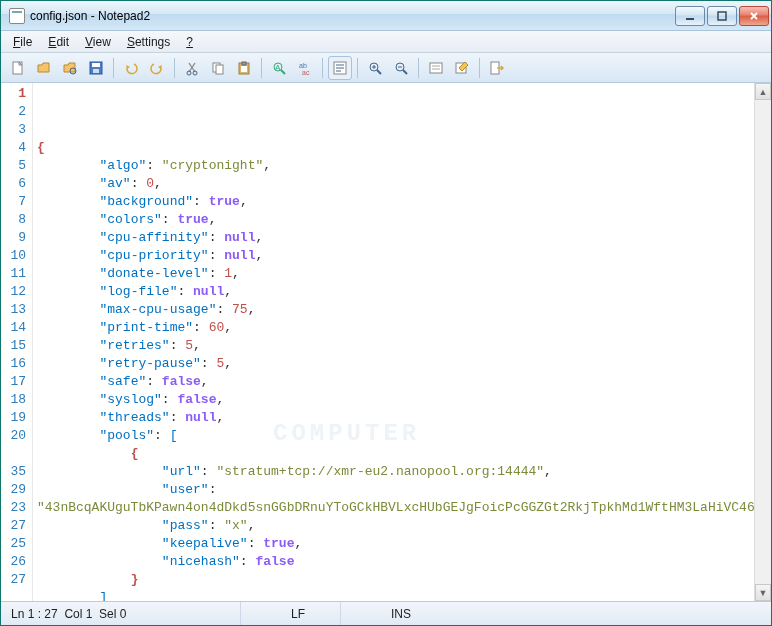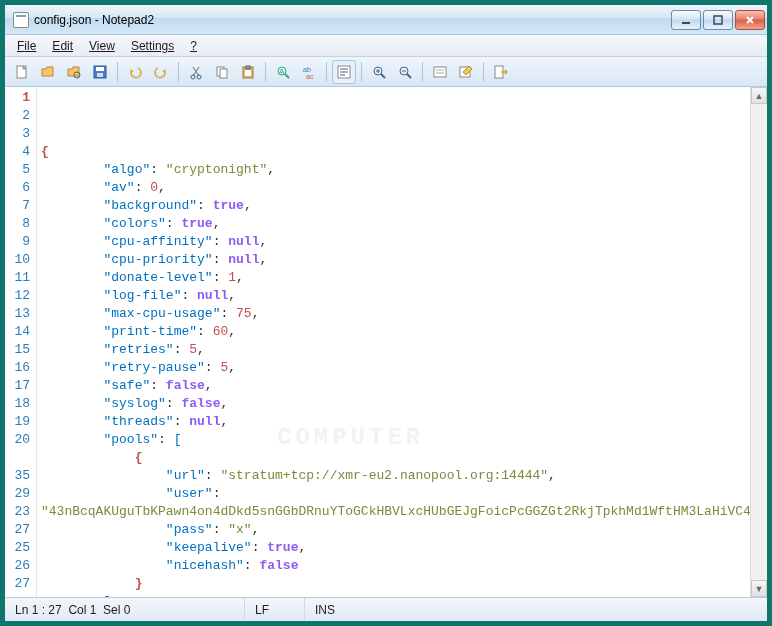--- a/index.html
+++ b/index.html
@@ -1,47 +1,47 @@
 <!DOCTYPE html>
 <html><head>
 <meta charset="utf-8">
 <style>
 * { margin: 0; padding: 0; box-sizing: border-box; }
 body { font-family: "Segoe UI", Tahoma, sans-serif; font-size: 12px; background: #fff; overflow: hidden; }
-.window { width: 772px; height: 626px; border: 5px solid #0f766e; background: #fff; display: flex; flex-direction: column; }
+.window { width: 772px; height: 626px; border: 1px solid #0f766e; background: #fff; display: flex; flex-direction: column; }
 .titlebar { height: 30px; background: linear-gradient(#edf6fb, #d5e8f5 45%, #bfdaf0 46%, #d4e8f6); display: flex; align-items: center; padding: 0 2px 0 8px; border-bottom: 1px solid #a9c3da; }
 .titlebar .icon { width: 16px; height: 16px; margin-right: 5px; background: #fff; border: 1px solid #888; border-radius: 2px; position: relative; }
 .titlebar .icon::after { content: ""; position: absolute; left: 2px; top: 2px; right: 2px; height: 2px; background: #7aa; }
 .titlebar .title { flex: 1; color: #000; font-size: 12px; }
 .winbtns { display: flex; gap: 2px; }
 .winbtn { width: 30px; height: 20px; border: 1px solid #6a8aa8; border-radius: 3px; background: linear-gradient(#f6fafe, #d3e6f5 45%, #bfd9ee 50%, #e7f2fb); display: flex; align-items: center; justify-content: center; font-size: 11px; color: #3a4a5a; cursor: default; }
 .winbtn.close { background: linear-gradient(#f5c1b8, #e9826e 45%, #d85e44 50%, #f0a690); color: #fff; border-color: #b84a36; font-weight: bold; }
 .menubar { height: 22px; background: linear-gradient(#f5f7fa, #e8edf4); border-bottom: 1px solid #c6d3e1; display: flex; align-items: center; padding: 0 4px; }
-.menuitem { padding: 2px 8px; color: #1a1a1a; text-decoration: underline; }
+.menuitem { padding: 2px 8px; color: #1a1a1a; }
 .menuitem .ul { text-decoration: underline; }
 .toolbar { height: 30px; background: linear-gradient(#eff5fb, #d8e7f5); border-bottom: 1px solid #b6c9dc; display: flex; align-items: center; padding: 0 4px; gap: 0; }
 .tbtn { width: 24px; height: 24px; display: flex; align-items: center; justify-content: center; border: 1px solid transparent; border-radius: 3px; margin: 0 1px; }
 .tsep { width: 1px; height: 20px; background: #b0c4d8; margin: 0 4px; }
 .editor { flex: 1; display: flex; background: #fff; overflow: hidden; position: relative; }
 .gutter { width: 32px; background: #fff; text-align: right; padding: 2px 6px 2px 2px; color: #2d7dbb; font-family: Consolas, "Courier New", monospace; font-size: 13px; line-height: 18px; user-select: none; border-right: 1px solid #e8e8e8; }
 .gutter .ln.cur { color: #c0504d; font-weight: bold; }
 .code { flex: 1; padding: 2px 4px; font-family: Consolas, "Courier New", monospace; font-size: 13px; line-height: 18px; white-space: pre; overflow: hidden; position: relative; }
 .codeline { height: 18px; }
 .brace { color: #c0504d; font-weight: bold; }
 .bracket { color: #0070c0; }
 .key { color: #0070c0; }
 .str { color: #7a8b3a; }
 .punct { color: #333; }
 .kw { color: #8b5cf6; font-weight: bold; }
 .num { color: #c0504d; }
 .watermark { position: absolute; left: 240px; top: 342px; color: #eef3f7; font-size: 24px; letter-spacing: 4px; font-weight: bold; pointer-events: none; }
 .scrollbar { width: 17px; background: #f0f0f0; border-left: 1px solid #ddd; display: flex; flex-direction: column; }
 .sbtn { height: 17px; background: linear-gradient(#f5f5f5,#e1e1e1); border: 1px solid #c8c8c8; display:flex; align-items:center; justify-content:center; font-size:9px; color:#666;}
 .strack { flex:1; background:#f0f0f0;}
-.statusbar { height: 24px; background: linear-gradient(#f2f6fb,#e1eaf4); border-top: 1px solid #bcd; display: flex; align-items: center; font-size: 12px; color: #222; }
+.statusbar { height: 24px; background: linear-gradient(#f2f6fb,#e1eaf4); border-top: 1px solid #bcd; display: flex; align-items: center; font-size: 12px; color: #222; gap: 40px; }
 .scell { padding: 0 10px; height: 100%; display: flex; align-items: center; border-right: 1px solid #cdd9e6; }
 .scell:last-child { border-right: none; flex:1; }
 svg { display: block; }
 </style>
 </head>
 <body>
 
 <div class="window">
   <div class="titlebar">
     <div class="icon"></div>

